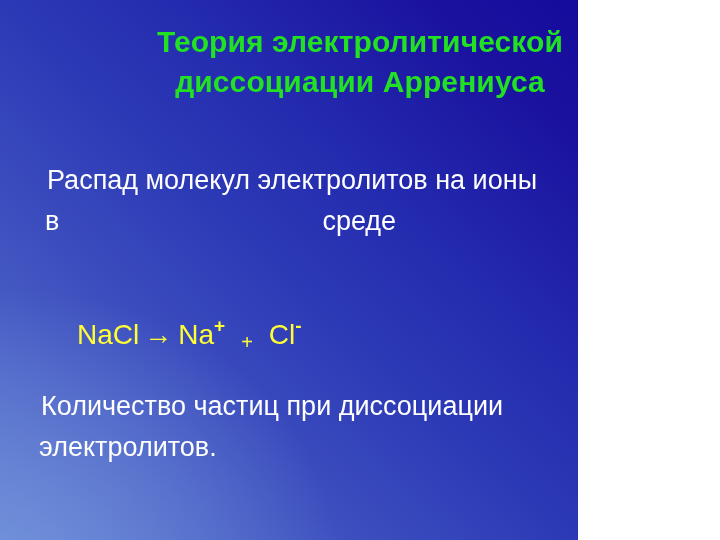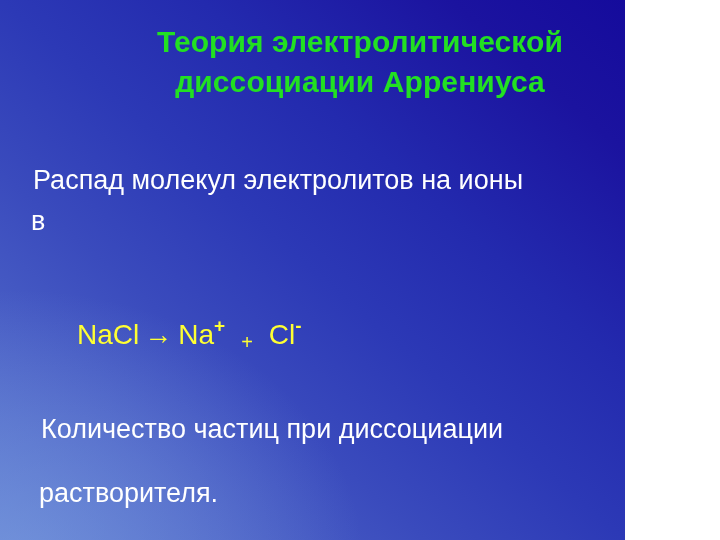--- a/index.html
+++ b/index.html
@@ -8,21 +8,21 @@
   }
   body {
     width: 720px;
     height: 540px;
     overflow: hidden;
     font-family: "Liberation Sans", sans-serif;
   }
 
   #slide {
     position: relative;
-    width: 625px;
+    width: 578px;
     height: 540px;
     
     background:
       linear-gradient(to bottom left,
         #150b9c 0%,
         #1b139f 14%,
         #232aae 34%,
         #2c39b6 50%,
         #3a4bbd 66%,
         #4a60c6 82%,
@@ -62,21 +62,21 @@
     font-size: 30px;
     font-weight: bold;
     line-height: 40px;
     letter-spacing: 0.1px;
     white-space: nowrap;
   }
 
   
   #intro-block {
     position: absolute;
-    left: 31px;
+    left: 45px;
     top: 160px;
     width: 659px;
   }
   .body-line {
     color: #ffffff;
     font-size: 27px;
     line-height: 41px;
     white-space: nowrap;
   }
   .body-line.indent {
@@ -121,48 +121,48 @@
 
   
   #conclusion-block {
     position: absolute;
     left: 41px;
     top: 386px;
     width: 640px;
   }
   #conclusion-block .body-line {
     line-height: 41px;
-    margin-top: 23px;
   }
   #conclusion-block .line2 {
     margin-left: -2px;
   }
 </style>
 </head>
 <body>
 
 <div id="slide">
   <div class="layer">
 
     <div id="title-block">
       <div class="title-line">Теория электролитической</div>
       <div class="title-line">диссоциации Аррениуса</div>
     </div>
 
     <div id="intro-block">
       <div class="body-line indent">Распад молекул электролитов на ионы</div>
       <div class="body-line justify">
         <span>в</span>
+        <span>среде</span>
         <span>под</span>
       </div>
     </div>
 
     <div id="equation-block">
       <span>NaCl</span><span class="arrow">→</span><span>Na</span><span class="sup">+</span><span class="gap-before-plus"></span><span class="plus">+</span><span class="gap-after-plus"></span><span>Cl</span><span class="sup">-</span>
     </div>
 
     <div id="conclusion-block">
       <div class="body-line">Количество частиц при диссоциации</div>
-      <div class="body-line line2">растворителя.</div>
+      <div class="body-line line2">электролитов.</div>
     </div>
 
   </div>
 </div>
 
 </body></html>

